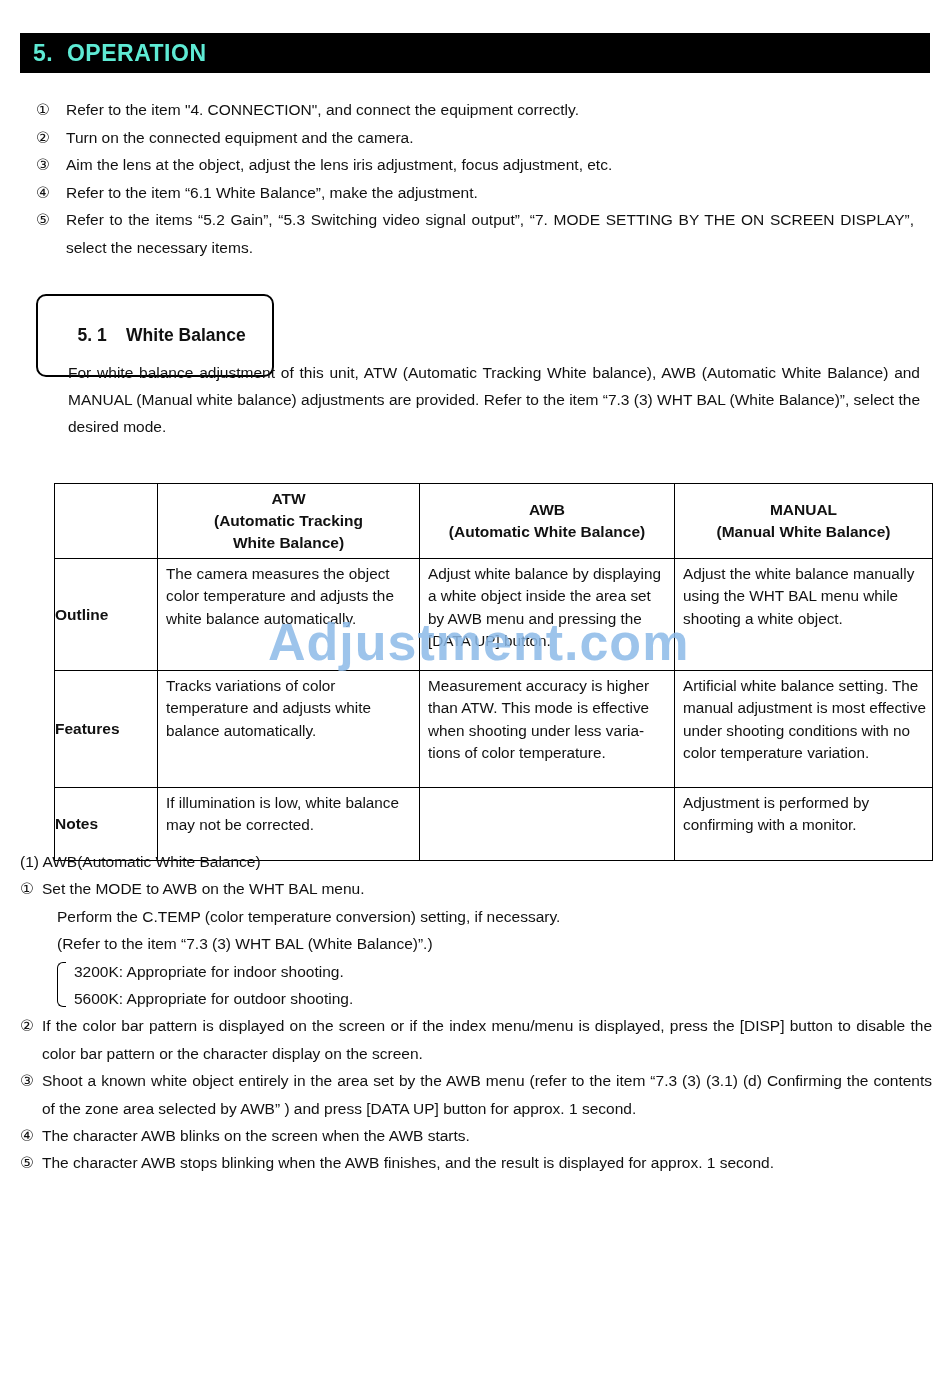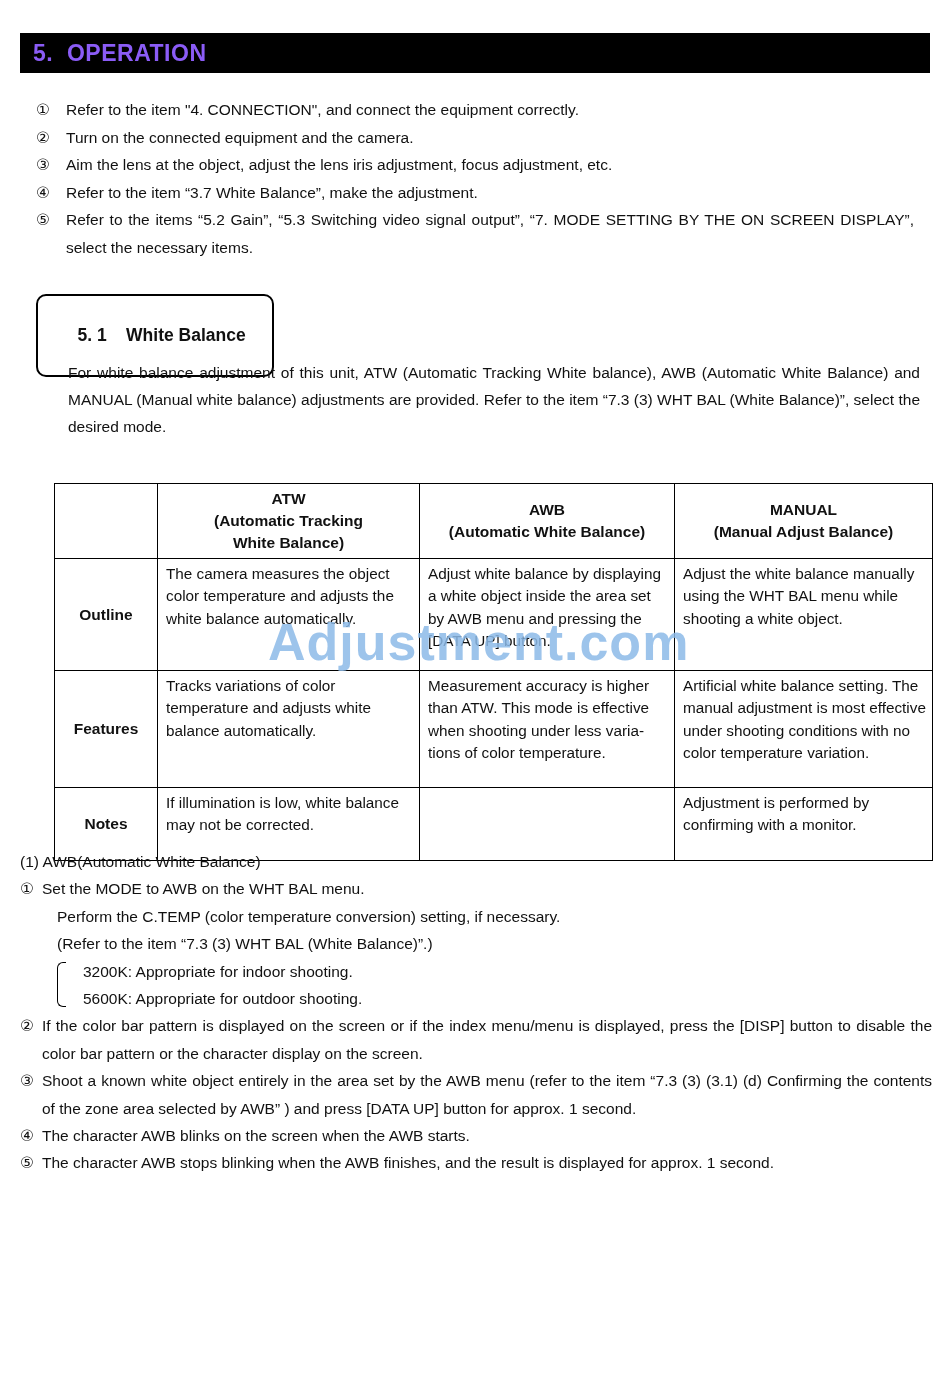--- a/index.html
+++ b/index.html
@@ -13,21 +13,21 @@
     color: #111111;
     overflow: hidden;
   }
 
   
   .header-bar {
     position: absolute;
     left: 20px; top: 33px;
     width: 910px; height: 40px;
     background: #000000;
-    color: #8b5cf6;
+    color: #5eead4;
     display: flex;
     align-items: center;
     padding-left: 13px;
   }
   .header-title {
     font-size: 23px;
     font-weight: bold;
     letter-spacing: 0.5px;
     white-space: pre;
   }
@@ -83,21 +83,21 @@
     text-align: center;
     vertical-align: middle;
     white-space: pre-line;
     line-height: 22px;
     padding: 4px 2px;
     height: 74px;
   }
   .wb-table td.label {
     font-size: 15.5px;
     font-weight: bold;
-    text-align: center;
+    text-align: left;
     vertical-align: middle;
   }
   .wb-table td.cell {
     font-size: 15.3px;
     line-height: 22.3px;
     vertical-align: top;
     padding: 4px 6px 4px 8px;
   }
   .row-outline td { height: 112px; }
   .row-features td { height: 117px; }
@@ -124,21 +124,21 @@
     font-size: 15.5px;
     line-height: 27.4px;
   }
   .awb .astep { display: flex; }
   .awb .astep .num { flex: 0 0 22px; }
   .awb .astep .txt { flex: 1; text-align: justify; }
   .awb .sub { margin-left: 37px; }
   .awb .options {
     position: relative;
     margin-left: 37px;
-    padding-left: 26px;
+    padding-left: 17px;
     width: fit-content;
   }
   .awb .brace {
     position: absolute;
     left: 0; top: 4px; bottom: 5px;
     width: 9px;
     border-left: 1.5px solid #000000;
     border-top: 1.5px solid #000000;
     border-bottom: 1.5px solid #000000;
     border-radius: 6px 0 0 6px;
@@ -171,21 +171,21 @@
     <div class="step">
       <span class="num">②</span>
       <span class="txt">Turn on the connected equipment and the camera.</span>
     </div>
     <div class="step">
       <span class="num">③</span>
       <span class="txt">Aim the lens at the object, adjust the lens iris adjustment, focus adjustment, etc.</span>
     </div>
     <div class="step">
       <span class="num">④</span>
-      <span class="txt">Refer to the item “3.7 White Balance”, make the adjustment.</span>
+      <span class="txt">Refer to the item “6.1 White Balance”, make the adjustment.</span>
     </div>
     <div class="step">
       <span class="num">⑤</span>
       <span class="txt">Refer to the items “5.2 Gain”, “5.3 Switching video signal output”, “7. MODE SETTING BY THE ON SCREEN DISPLAY”, select the necessary items.</span>
     </div>
   </div>
 
   <div class="wb-box">
     <span>5. 1    White Balance</span>
   </div>
@@ -201,21 +201,21 @@
     </colgroup>
     <tbody>
       <tr class="head-row">
         <th></th>
         <th>ATW
 (Automatic Tracking
 White Balance)</th>
         <th>AWB
 (Automatic White Balance)</th>
         <th>MANUAL
-(Manual Adjust Balance)</th>
+(Manual White Balance)</th>
       </tr>
       <tr class="row-outline">
         <td class="label">Outline</td>
         <td class="cell">The camera measures the object color temperature and adjusts the white balance automatically.</td>
         <td class="cell">Adjust white balance by displaying a white object inside the area set by AWB menu and pressing the [DATA UP] button.</td>
         <td class="cell">Adjust the white balance manually using the WHT BAL menu while shooting a white object.</td>
       </tr>
       <tr class="row-features">
         <td class="label">Features</td>
         <td class="cell">Tracks variations of color temperature and adjusts white balance automatically.</td>

